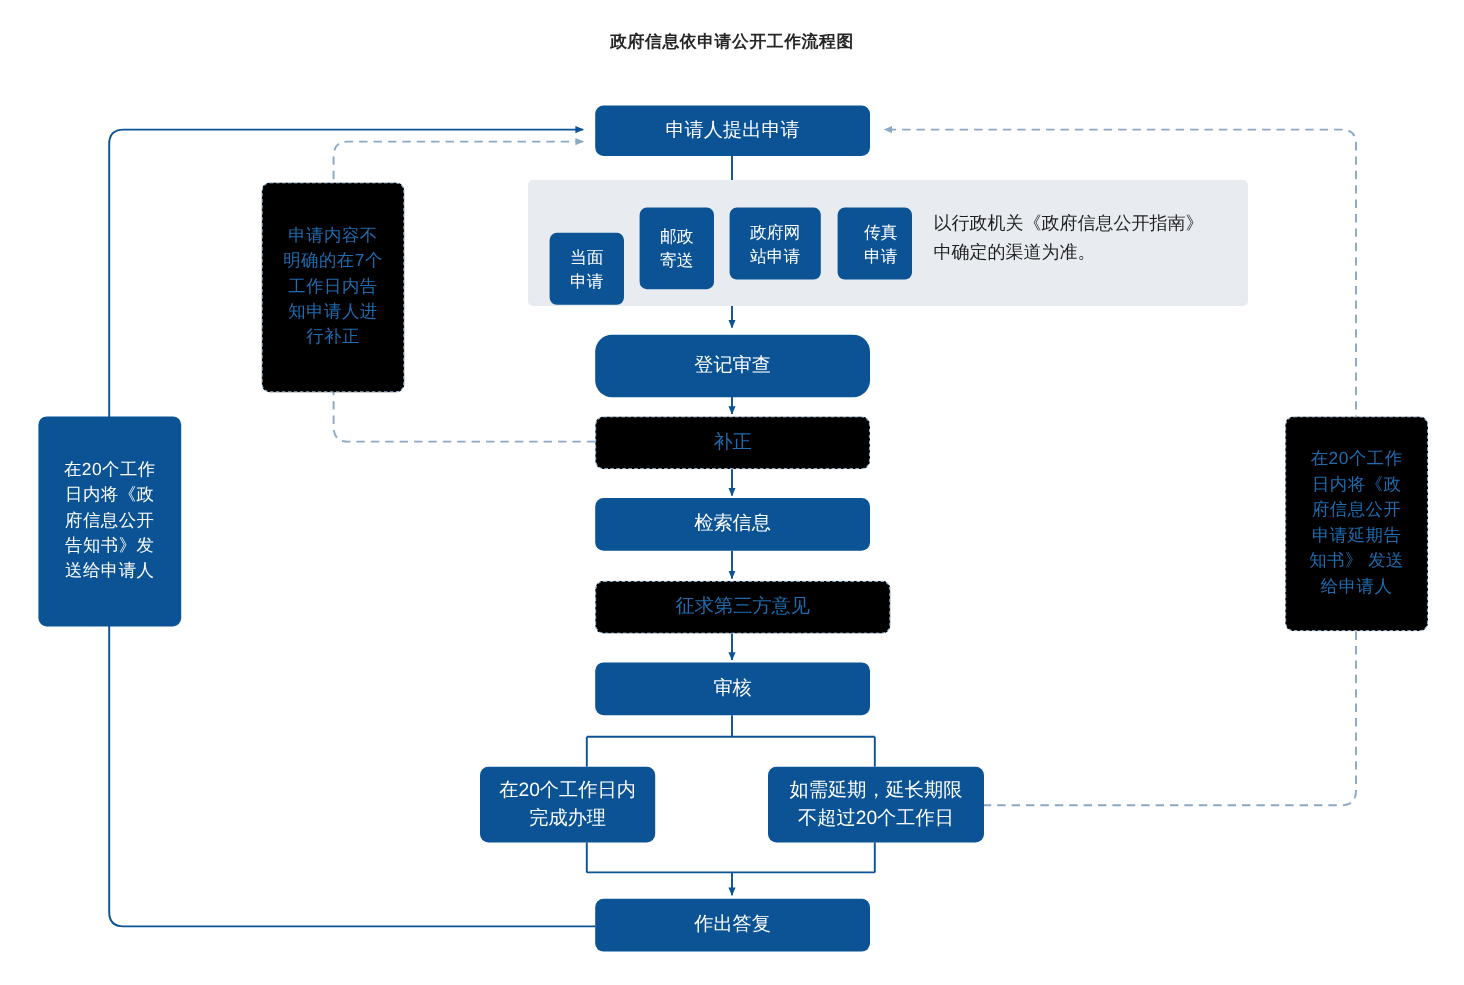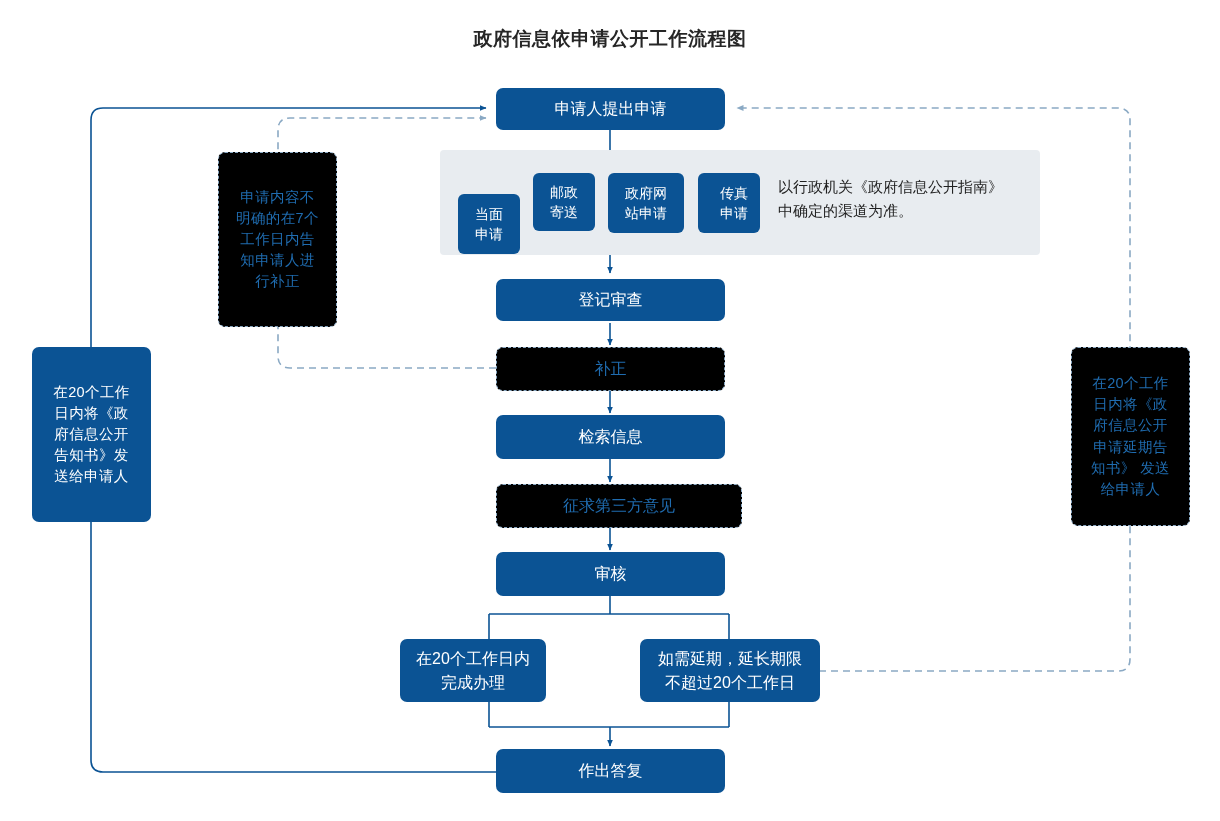--- a/index.html
+++ b/index.html
@@ -24,21 +24,21 @@
     width: 1220px;
     height: 821px;
     pointer-events: none;
   }
   .title {
     position: absolute;
     left: 0;
     top: 26px;
     width: 1220px;
     text-align: center;
-    font-size: 19px;
+    font-size: 14px;
     font-weight: bold;
     color: #262626;
     letter-spacing: 0.5px;
   }
   .node {
     position: absolute;
     box-sizing: border-box;
     display: flex;
     align-items: center;
     justify-content: center;
@@ -144,28 +144,28 @@
 
   <div class="band" style="left:440px; top:150px; width:600px; height:105px;"></div>
 
   <div class="bandnote" style="left:778px; top:175px; width:262px;">以行政机关《政府信息公开指南》
 中确定的渠道为准。</div>
 
   <div class="node dark main" style="left:496px; top:88px; width:229px; height:42px;">申请人提出申请</div>
 
   <div class="node dark chan" style="left:458px; top:173px; width:62px; height:60px;margin-top:21px;">当面
 申请</div>
-  <div class="node dark chan" style="left:533px; top:173px; width:62px; height:58px;">邮政
+  <div class="node dark chan" style="left:533px; top:173px; width:62px; height:68px;">邮政
 寄送</div>
   <div class="node dark chan" style="left:608px; top:173px; width:76px; height:60px;">政府网
 站申请</div>
   <div class="node dark chan" style="left:698px; top:173px; width:62px; height:60px;padding-left:10px;">传真
 申请</div>
 
-  <div class="node dark main" style="left:496px; top:279px; width:229px; height:42px;">登记审查</div>
+  <div class="node dark main" style="left:496px; top:279px; width:229px; height:52px;border-radius:14px;">登记审查</div>
 
   <div class="node light main" style="left:496px; top:347px; width:229px; height:44px;">补正</div>
 
   <div class="node dark main" style="left:496px; top:415px; width:229px; height:44px;">检索信息</div>
 
   <div class="node light main" style="left:496px; top:484px; width:246px; height:44px;">征求第三方意见</div>
 
   <div class="node dark main" style="left:496px; top:552px; width:229px; height:44px;">审核</div>
 
   <div class="node dark main" style="left:400px; top:639px; width:146px; height:63px;">在20个工作日内

